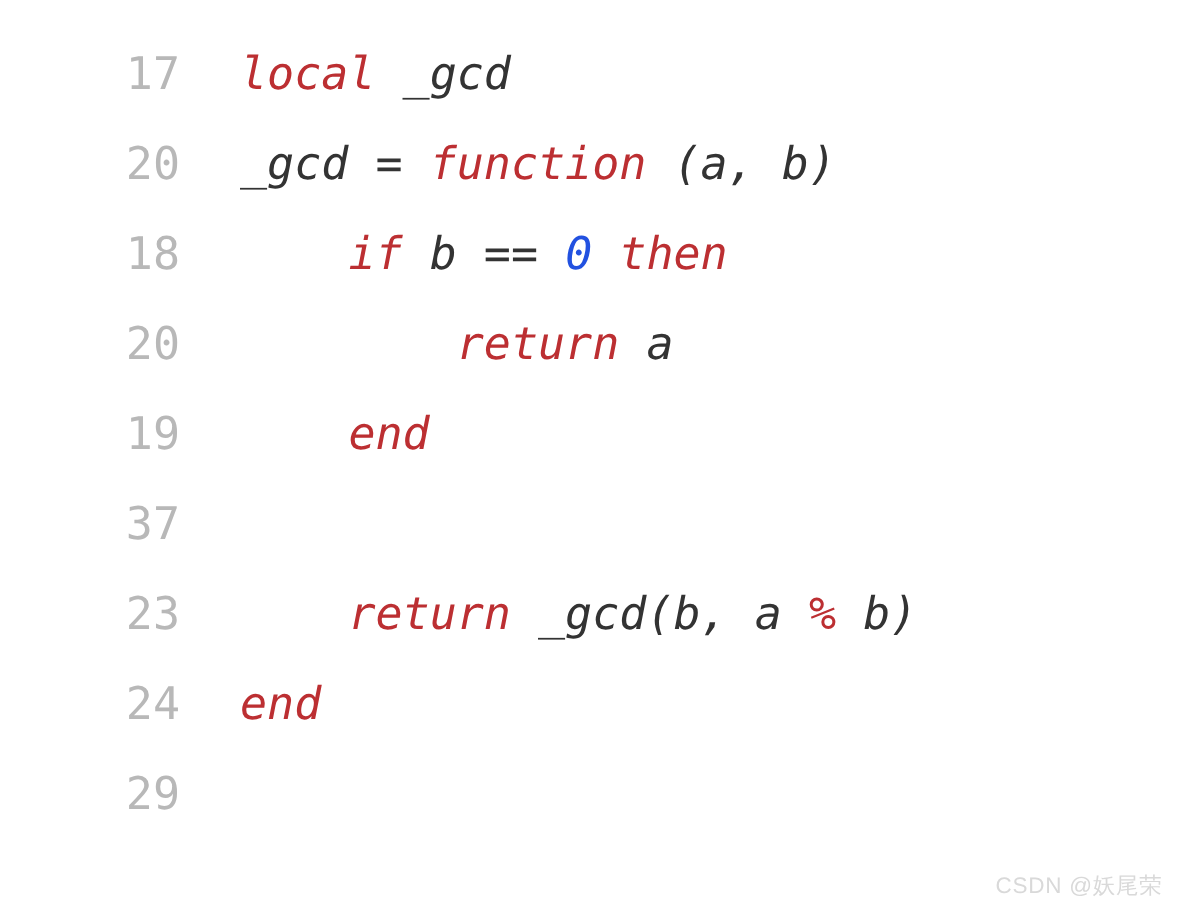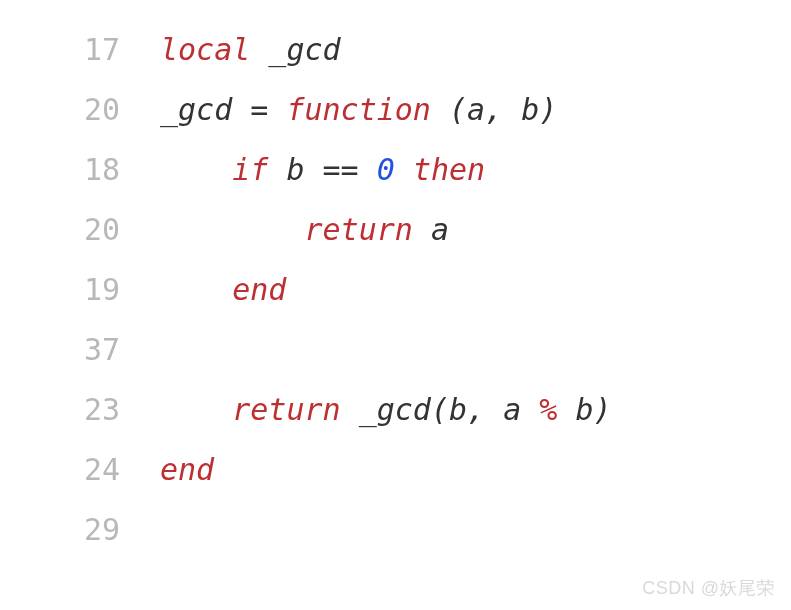--- a/index.html
+++ b/index.html
@@ -47,21 +47,21 @@
     .tok-number {
       color: #2251e0;
     }
     .tok-percent {
       color: #bc2f32;
     }
     .watermark {
       position: absolute;
       bottom: 10px;
       right: 16px;
-      font-size: 18px;
+      font-size: 15px;
       color: #d9d9d9;
       font-family: -apple-system, "Helvetica Neue", Arial, sans-serif;
       letter-spacing: 0.5px;
     }
   </style>
 </head>
 <body>
 
 <div class="code-container">
   <div class="code-line">

